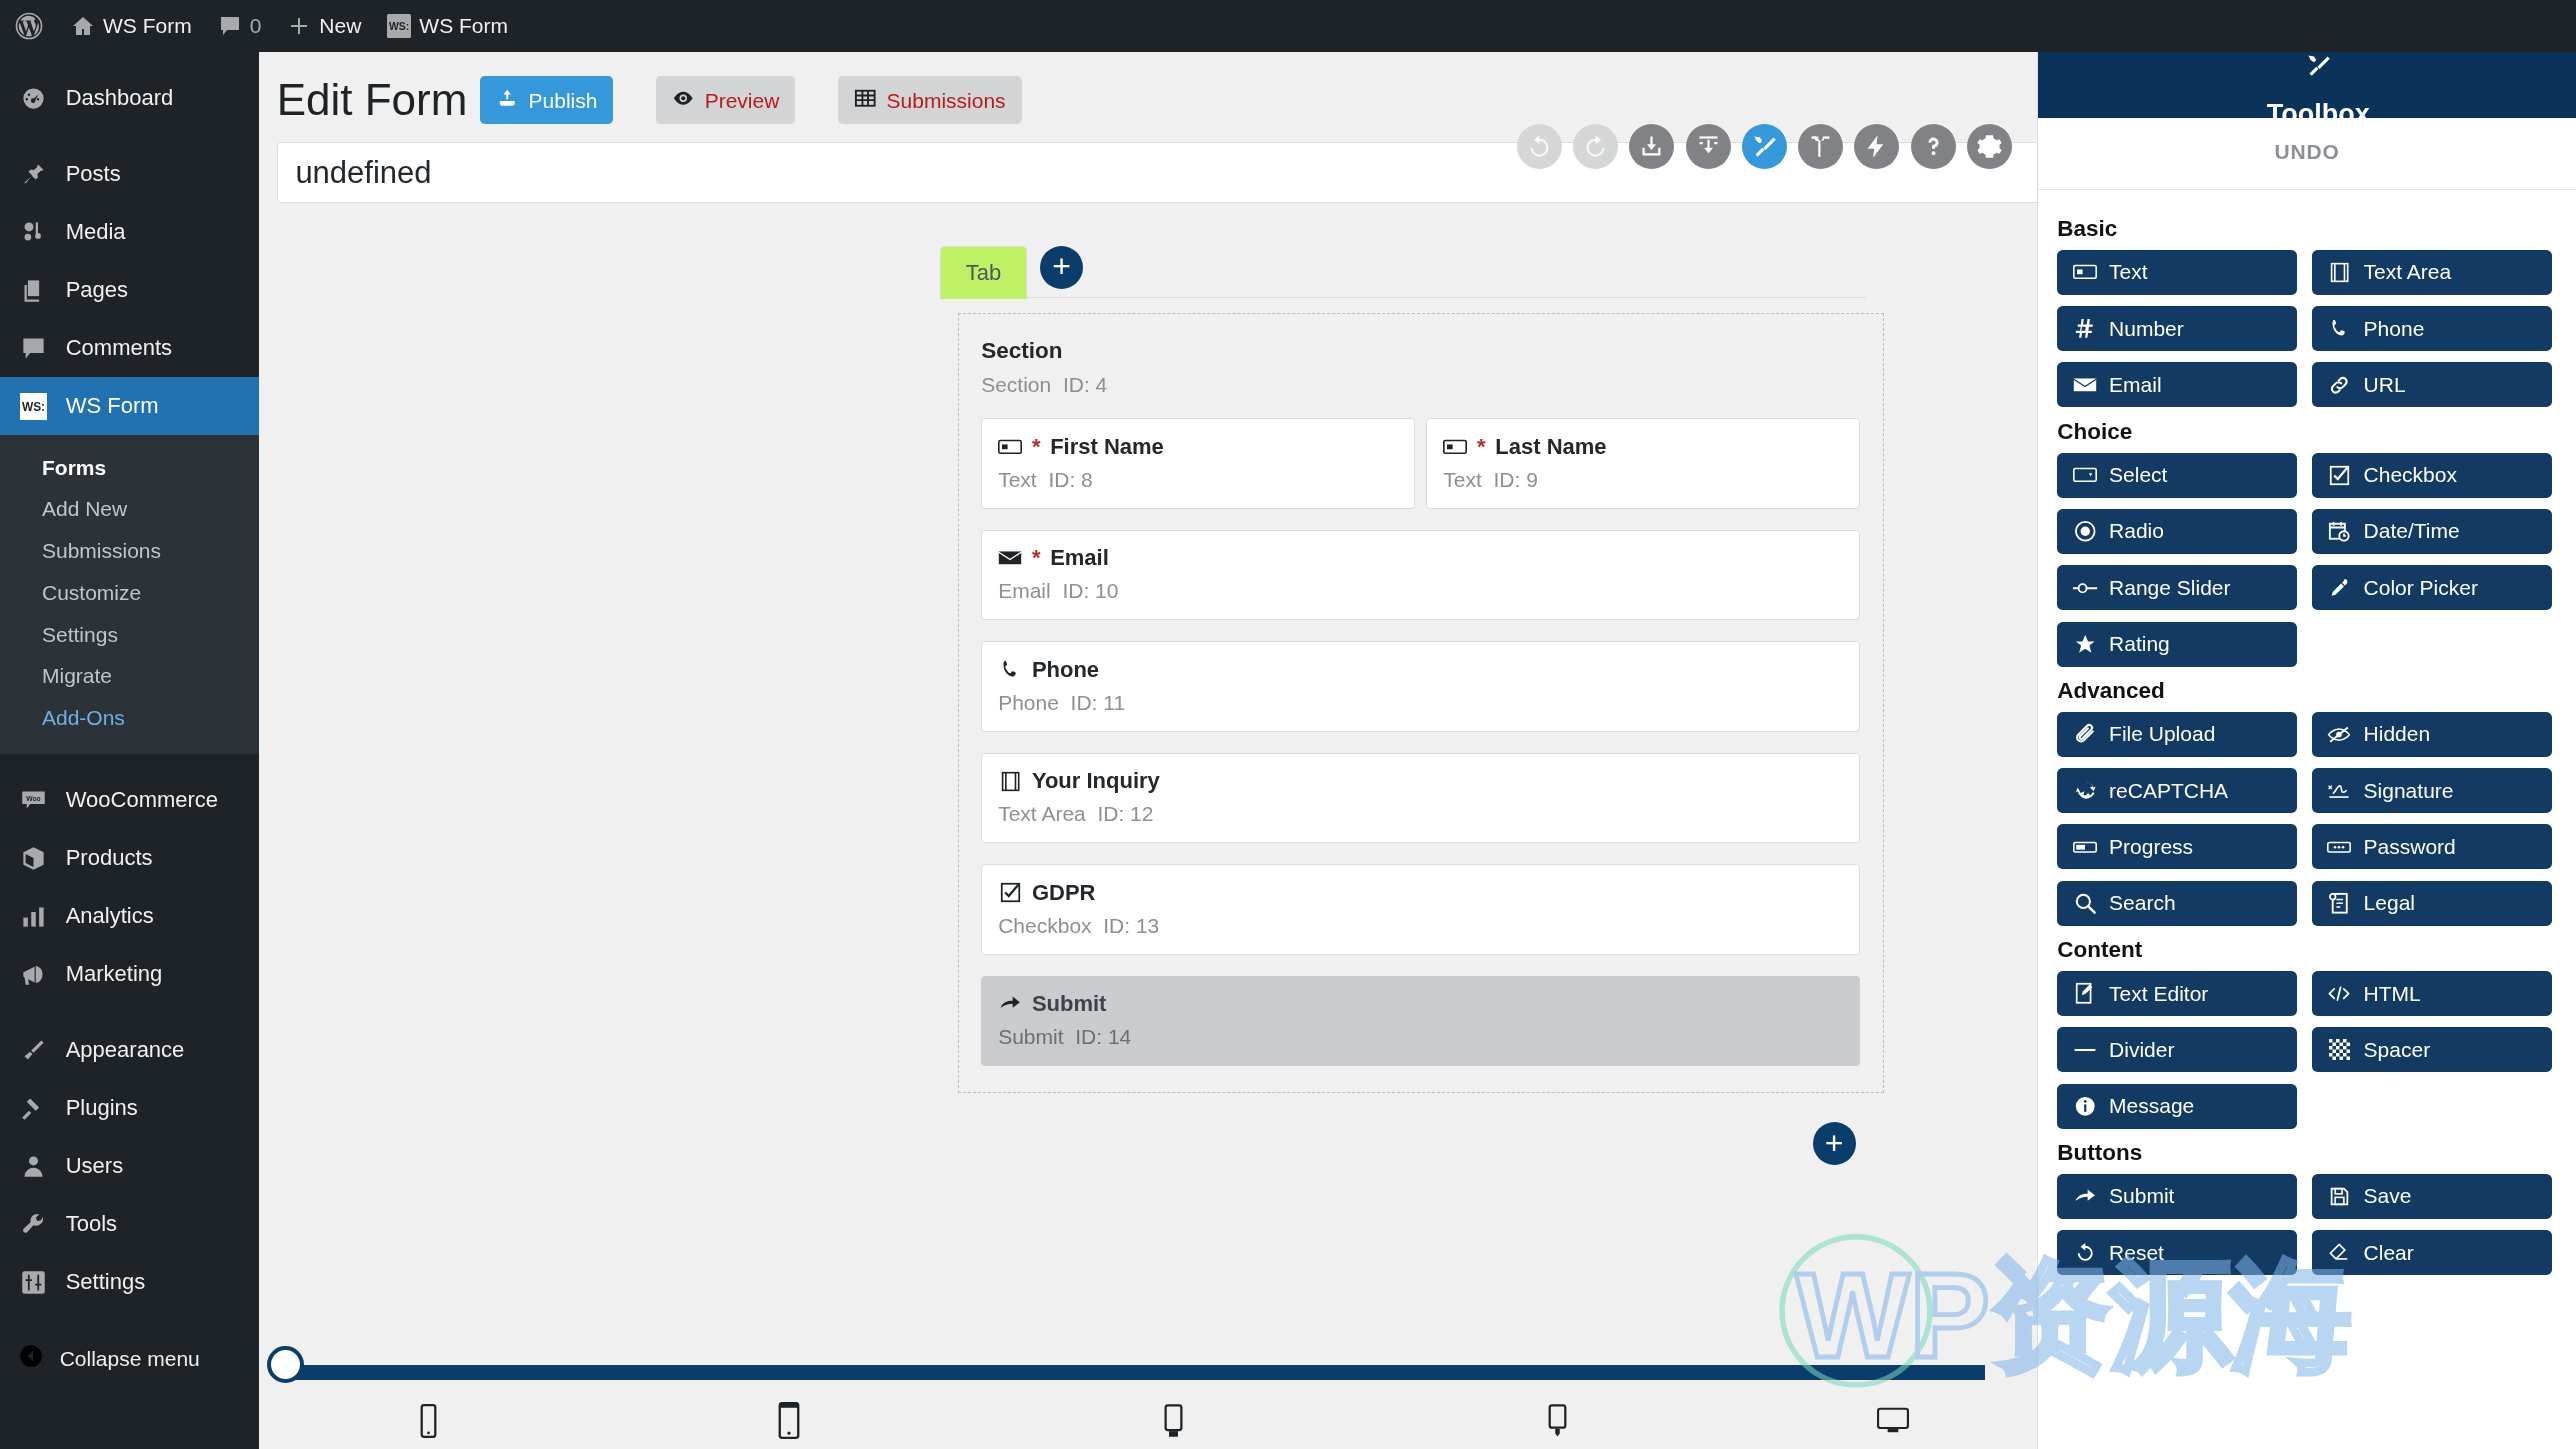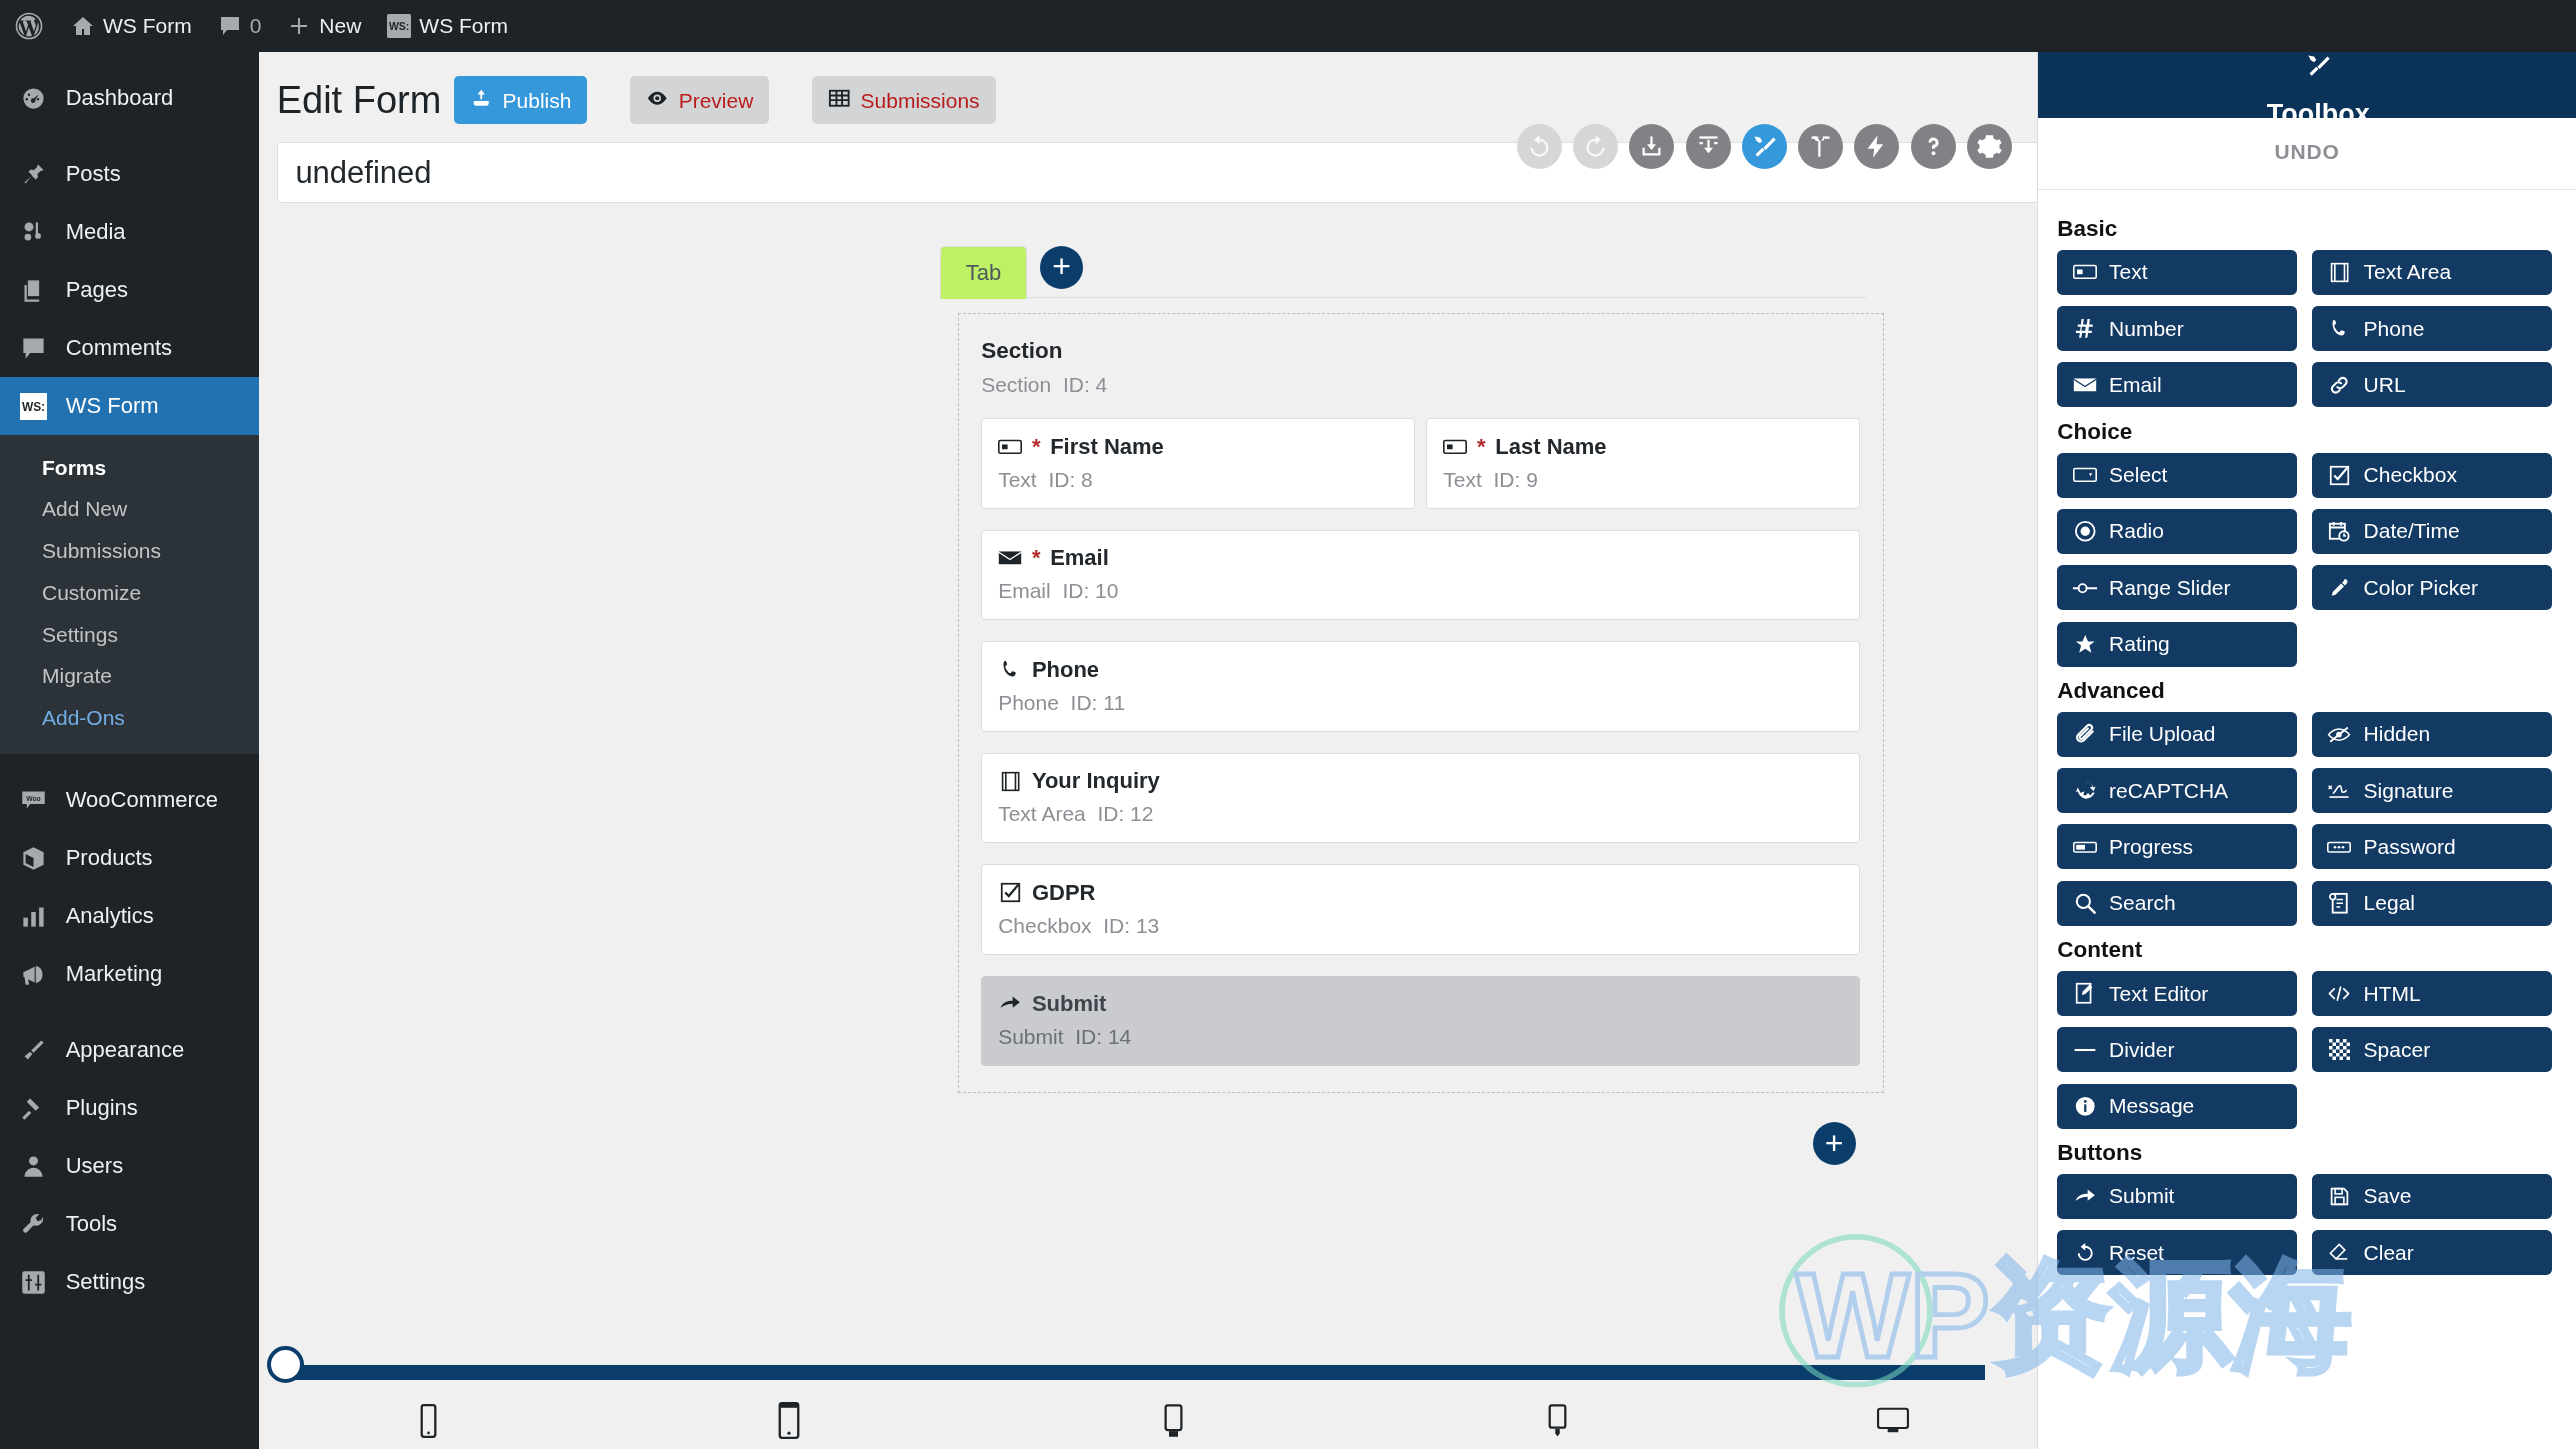--- a/index.html
+++ b/index.html
@@ -68,21 +68,21 @@
   .main {
     position: absolute; top: 52px; left: 259px;
     width: 1777px; height: 1397px;
     background: #f0f0f1;
   }
   .edit-header {
     display: flex; align-items: center; gap: 13px;
     padding: 24px 0 17.7px 17.7px;
     height: 90px;
   }
-  .edit-title { font-size: 38px; color: #1d2327; font-weight: normal; }
+  .edit-title { font-size: 44px; color: #1d2327; font-weight: normal; }
   .btn {
     display: inline-flex; align-items: center; gap: 9.7px;
     border: none; border-radius: 4.8px;
     font-size: 21px; line-height: 1; cursor: pointer;
     padding: 11.3px 16px;
     font-family: "Liberation Sans", sans-serif;
   }
   .btn-publish { background: #3498db; color: #fff; }
   .btn-grey { background: #d3d4d6; color: #b91c1c; margin-left: 30px; }
 
@@ -460,20 +460,29 @@
             <rect x="2" y="2" width="20" height="20" rx="2"></rect>
             <path fill="#1d2327" d="M7 5h1.6v14H7zM15.4 5H17v14h-1.6z"></path>
             <path fill="#1d2327" d="M5 9h5.6v1.6H5zM13.4 13H19v1.6h-5.6z"></path>
           </svg>
       </span>
       <span>Settings</span>
     </div>
 
     <div class="menu-sep"></div>
 
+    <div class="collapse-row">
+      <span class="mi-ico">
+        <svg width="26" height="26" viewBox="0 0 24 24">
+            <circle cx="12" cy="12" r="10"></circle>
+            <path fill="#1d2327" d="M14 7l-5 5 5 5z"></path>
+          </svg>
+      </span>
+      <span>Collapse menu</span>
+    </div>
   </div>
 
   <div class="main">
 
     <div class="edit-header">
       <div class="edit-title">Edit Form</div>
       <button class="btn btn-publish">
         <span>
           <svg width="22.5" height="22.5" viewBox="0 0 24 24">
               <path fill="#fff" d="M12 3l4 5h-3v5h-2V8H8zM4 15h16v2a3 3 0 01-3 3H7a3 3 0 01-3-3z"></path>

